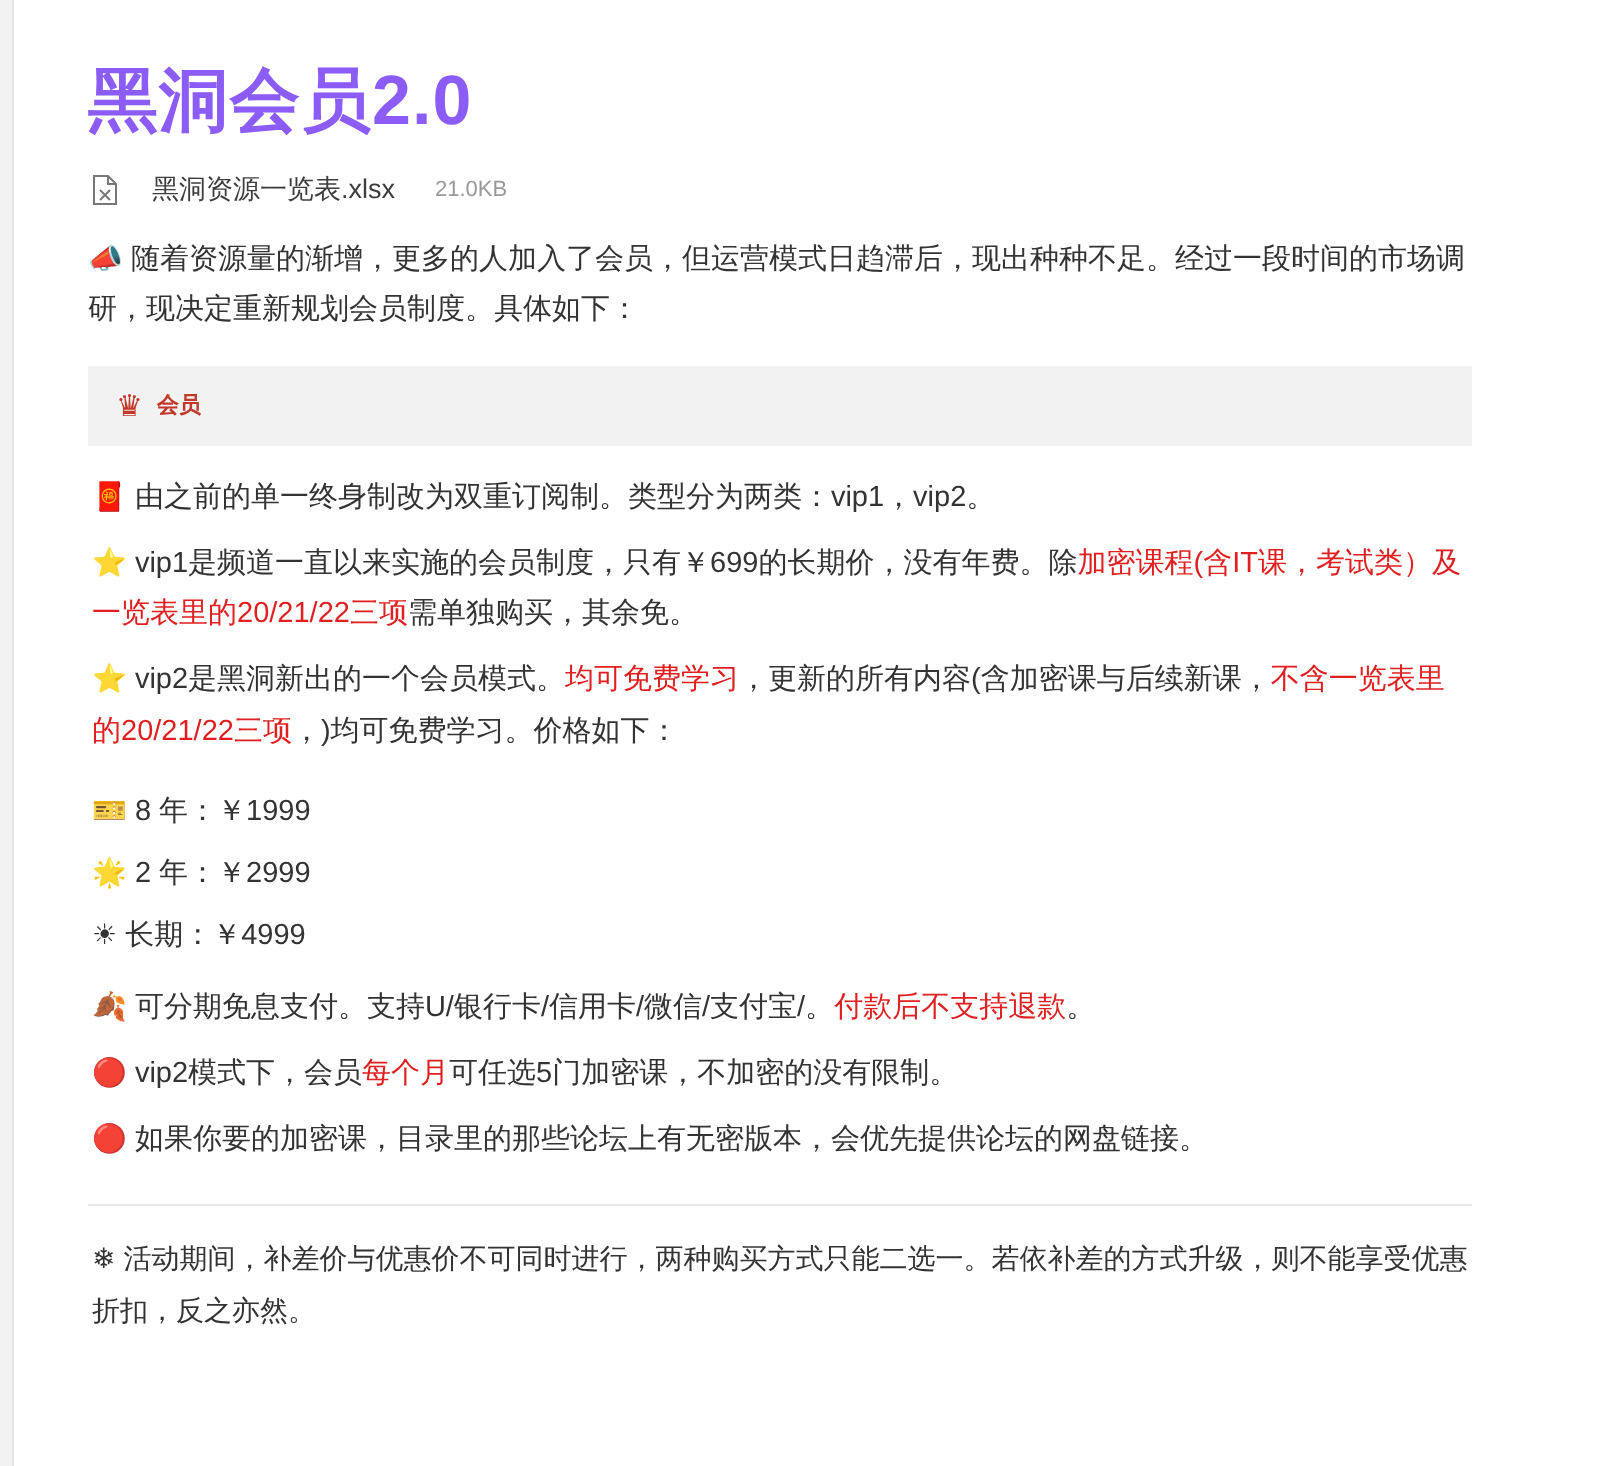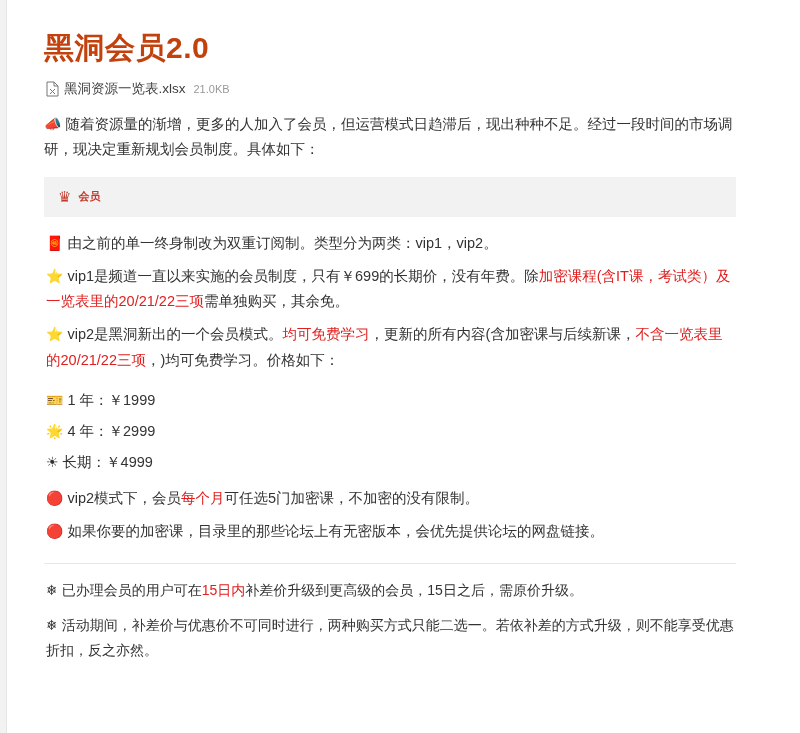--- a/index.html
+++ b/index.html
@@ -22,31 +22,31 @@
     height: 733px;
     background: #f2f2f2;
     border-right: 1px solid #e6e6e6;
   }
   .page {
     position: relative;
     padding: 22px 64px 0 44px;
     box-sizing: border-box;
   }
   .doc-title {
-    font-size: 30px;
+    font-size: 35px;
     font-weight: bold;
-    color: #c2410c;
+    color: #8b5cf6;
     letter-spacing: 0.5px;
     margin: 8px 0 14px 0;
     line-height: 1.2;
   }
   .attachment {
     display: flex;
     align-items: center;
-    gap: 5px;
+    gap: 17px;
     margin: 0 0 14px 2px;
     font-size: 13.5px;
   }
   .attachment .file-icon {
     width: 13px;
     height: 16px;
     position: relative;
     flex: 0 0 auto;
   }
   .attachment .file-icon svg { display: block; }
@@ -161,45 +161,45 @@
 
     <p class="bullet-line">
       <span class="emoji">⭐</span><span>vip2是黑洞新出的一个会员模式。</span><span class="red">均可免费学习</span><span>，更新的所有内容(含加密课与后续新课，</span><span class="red">不含一览表里的20/21/22三项</span><span>，)均可免费学习。价格如下：</span>
     </p>
   </div>
 
   <div class="spacer-sm"></div>
 
   <div class="indent-wrap">
     <p class="price-line">
-      <span class="emoji">🎫</span><span>1 年：</span><span>￥1999</span>
+      <span class="emoji">🎫</span><span>8 年：</span><span>￥1999</span>
     </p>
     <p class="price-line">
-      <span class="emoji">🌟</span><span>4 年：</span><span>￥2999</span>
+      <span class="emoji">🌟</span><span>2 年：</span><span>￥2999</span>
     </p>
     <p class="price-line">
       <span class="emoji">☀</span><span>长期：</span><span>￥4999</span>
     </p>
   </div>
 
   <div class="spacer-sm"></div>
 
   <div class="indent-wrap">
     <p class="bullet-line">
+      <span class="emoji">🍂</span><span>可分期免息支付。支持U/银行卡/信用卡/微信/支付宝/。</span><span class="red">付款后不支持退款</span><span>。</span>
+    </p>
+    <p class="bullet-line">
       <span class="emoji">🔴</span><span>vip2模式下，会员</span><span class="red">每个月</span><span>可任选5门加密课，不加密的没有限制。</span>
     </p>
     <p class="bullet-line">
       <span class="emoji">🔴</span><span>如果你要的加密课，目录里的那些论坛上有无密版本，会优先提供论坛的网盘链接。</span>
     </p>
   </div>
 
   <hr class="divider">
 
   <div class="indent-wrap">
-    <p class="footnote">
-      <span class="emoji">❄</span><span>已办理会员的用户可在</span><span class="red">15日内</span><span>补差价升级到更高级的会员，15日之后，需原价升级。</span>
-    </p>
     <p class="footnote">
       <span class="emoji">❄</span><span>活动期间，补差价与优惠价不可同时进行，两种购买方式只能二选一。若依补差的方式升级，则不能享受优惠折扣，反之亦然。</span>
     </p>
   </div>
 
 </div>
 
 </body></html>

